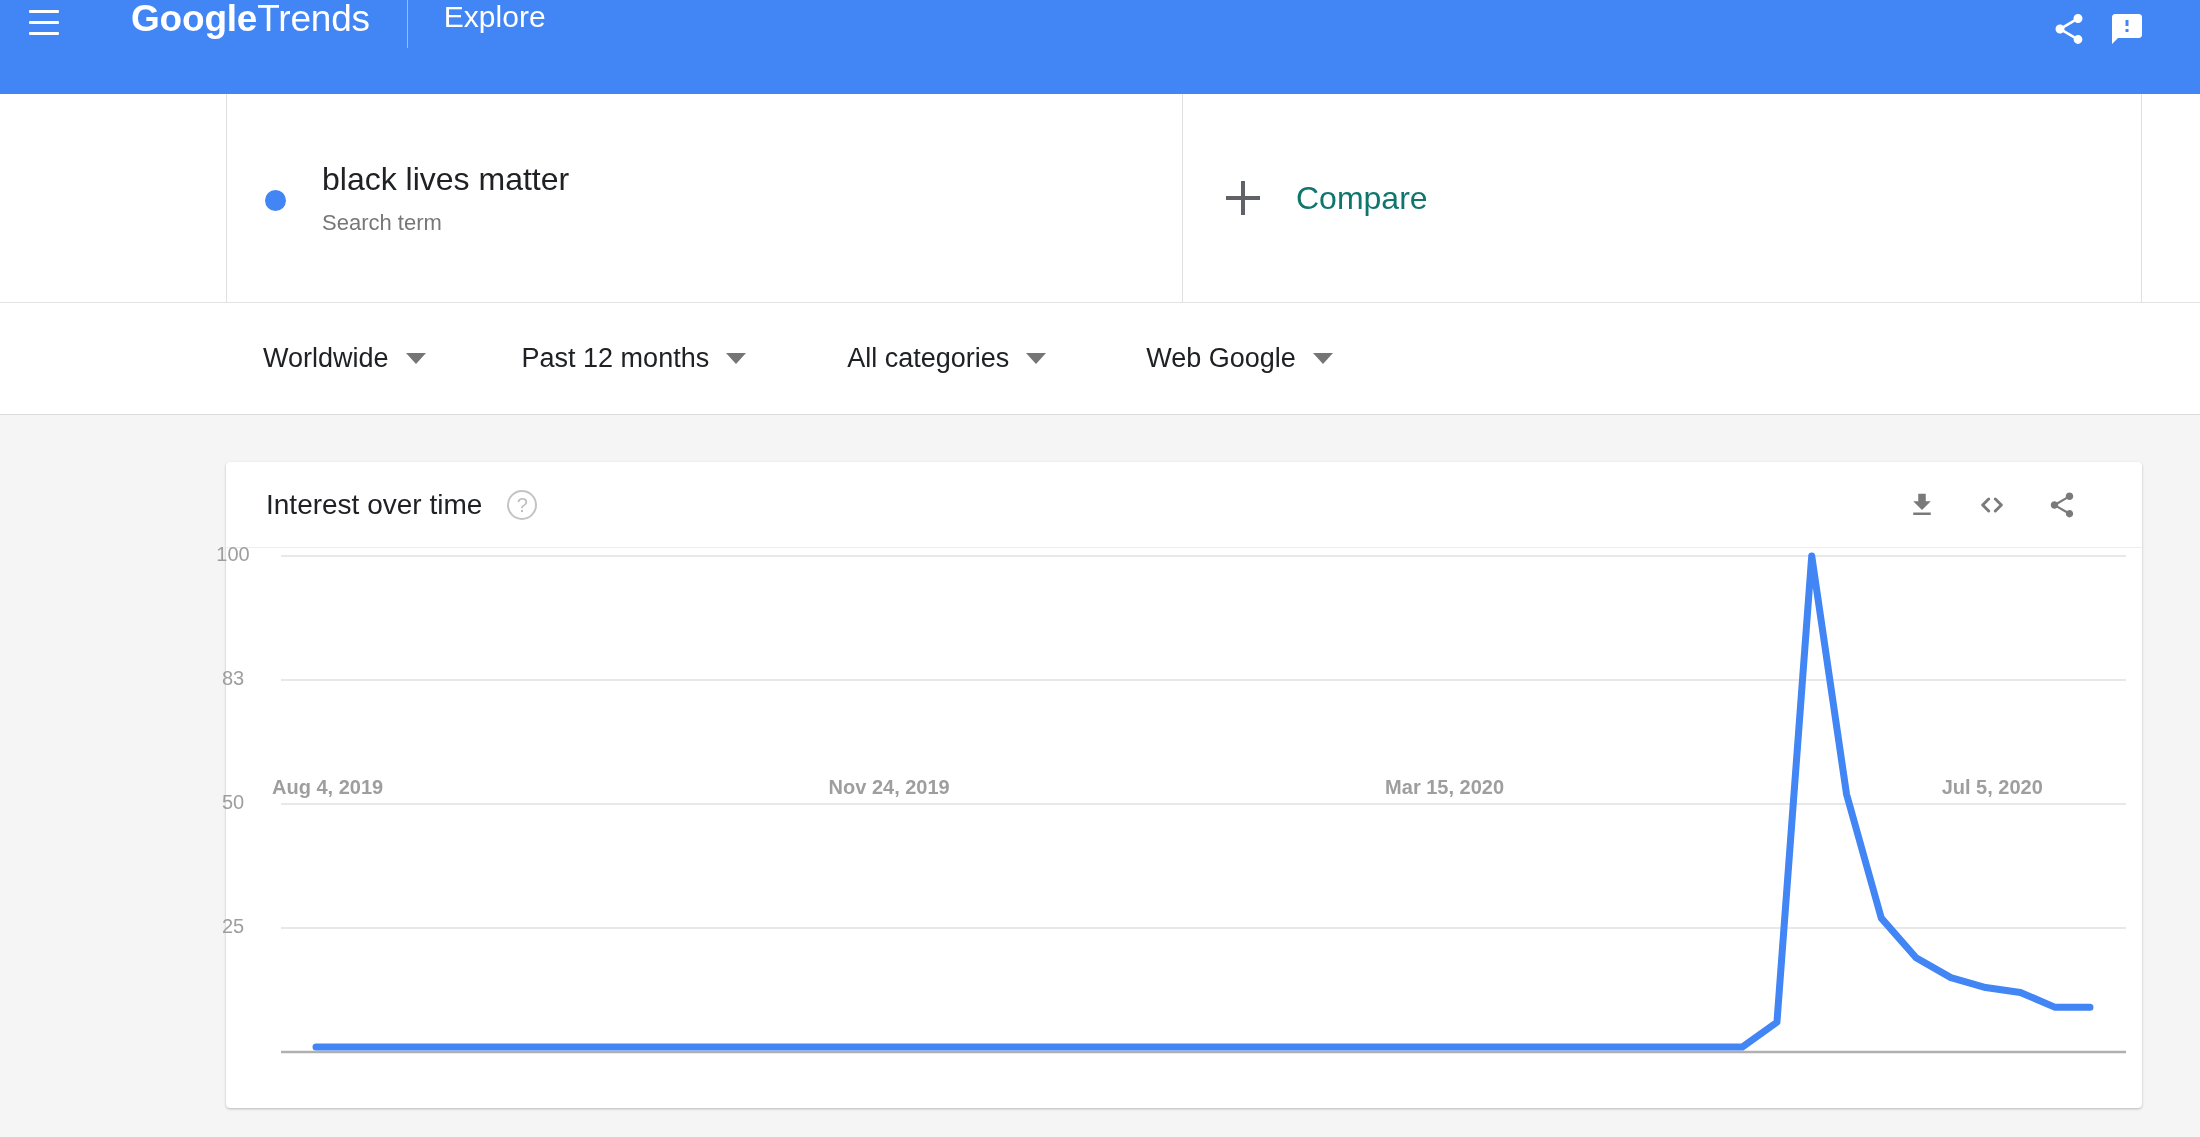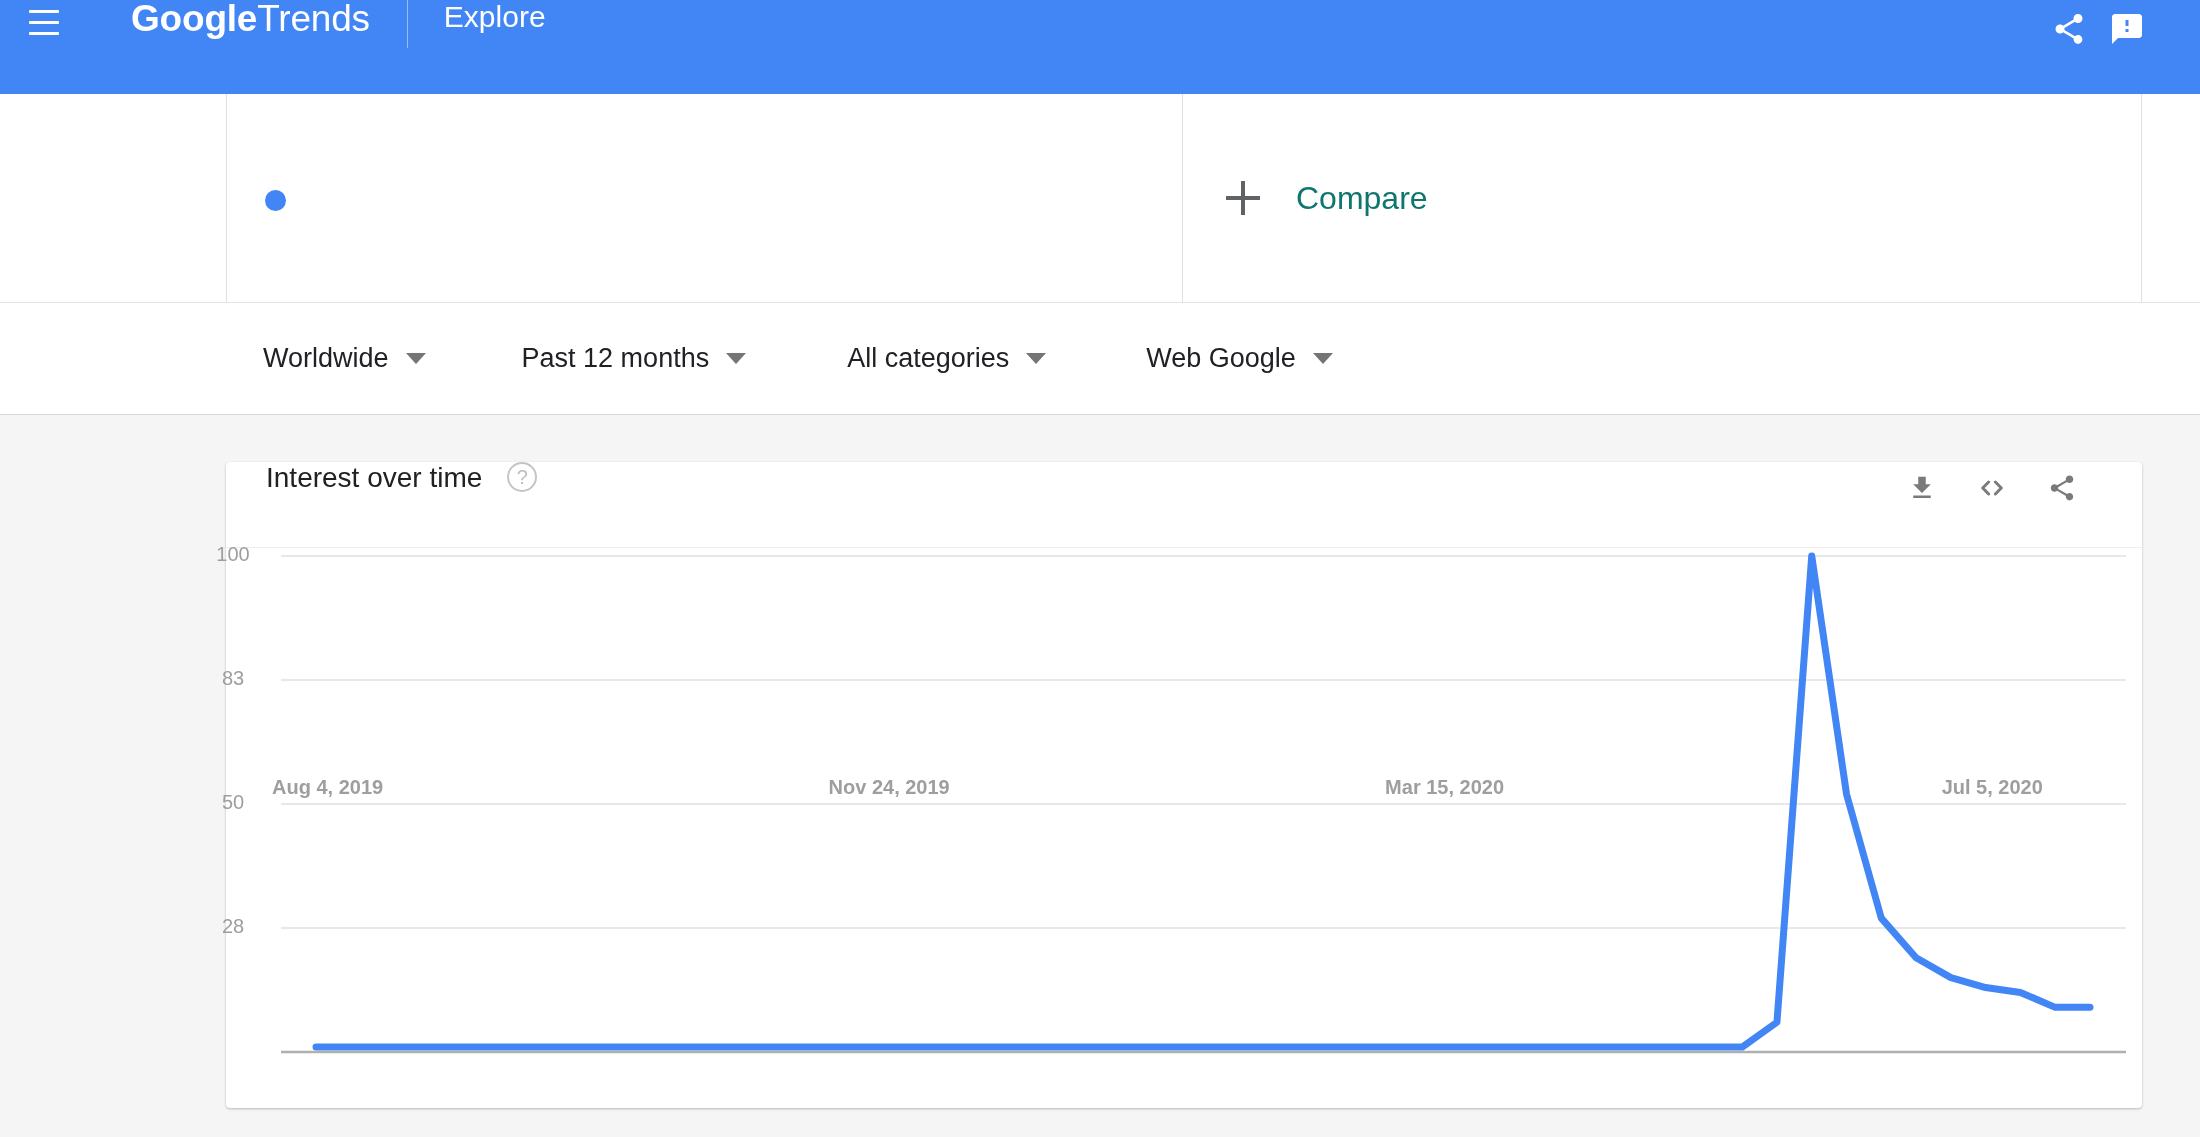--- a/index.html
+++ b/index.html
@@ -112,21 +112,21 @@
 
   
   .card {
     position: absolute; left: 226px; top: 462px;
     width: 1916px; height: 646px;
     background: #fff;
     border-radius: 4px;
     box-shadow: 0 1px 3px rgba(0,0,0,0.16), 0 1px 2px rgba(0,0,0,0.10);
   }
   .card-head {
-    height: 86px; display: flex; align-items: flex-start;
+    height: 86px; display: flex; align-items: center;
     border-bottom: 1px solid #eee; padding: 0 54px 0 40px;
   }
   .card-title { font-size: 28px; color: #202124; }
   .help-icon {
     width: 30px; height: 30px; border-radius: 50%;
     border: 2px solid #c4c4c4; color: #bdbdbd;
     font-size: 20px; line-height: 26px; text-align: center;
     margin-left: 25px; cursor: pointer; flex: none;
   }
   .card-head-spacer { flex: 1; }
@@ -170,20 +170,24 @@
   <div class="appbar-icon">
     <svg width="36" height="36" viewBox="0 0 24 24" fill="#ffffff">
       <path d="M20 2H4c-1.1 0-1.99.9-1.99 2L2 22l4-4h14c1.1 0 2-.9 2-2V4c0-1.1-.9-2-2-2zm-7 12h-2v-2h2v2zm0-4h-2V6h2v4z"></path>
     </svg>
   </div>
 </div>
 
 <div class="termrow">
   <div class="term-cell">
     <div class="term-dot"></div>
+    <div class="term-text">
+      <div class="term-title">black lives matter</div>
+      <div class="term-sub">Search term</div>
+    </div>
   </div>
   <div class="compare-cell">
     <div class="plus-icon"></div>
     <div class="compare-label">Compare</div>
   </div>
 </div>
 
 <div class="filterbar">
   <div class="filter" id="filter-0">
     <span class="filter-label">Worldwide</span>
@@ -232,21 +236,21 @@
         <line x1="55" x2="1900" y1="132" y2="132" stroke="#e8e8e8" stroke-width="2"></line>
         <line x1="55" x2="1900" y1="256" y2="256" stroke="#e8e8e8" stroke-width="2"></line>
         <line x1="55" x2="1900" y1="380" y2="380" stroke="#e8e8e8" stroke-width="2"></line>
         <line x1="55" x2="1900" y1="504" y2="504" stroke="#b0b0b0" stroke-width="2.5"></line>
         <polyline points="90.00,499.04 124.78,499.04 159.57,499.04 194.35,499.04 229.14,499.04 263.92,499.04 298.71,499.04 333.49,499.04 368.27,499.04 403.06,499.04 437.84,499.04 472.63,499.04 507.41,499.04 542.20,499.04 576.98,499.04 611.76,499.04 646.55,499.04 681.33,499.04 716.12,499.04 750.90,499.04 785.69,499.04 820.47,499.04 855.25,499.04 890.04,499.04 924.82,499.04 959.61,499.04 994.39,499.04 1029.18,499.04 1063.96,499.04 1098.75,499.04 1133.53,499.04 1168.31,499.04 1203.10,499.04 1237.88,499.04 1272.67,499.04 1307.45,499.04 1342.24,499.04 1377.02,499.04 1411.80,499.04 1446.59,499.04 1481.37,499.04 1516.16,499.04 1550.94,474.24 1585.73,8.00 1620.51,246.08 1655.29,370.08 1690.08,409.76 1724.86,429.60 1759.65,439.52 1794.43,444.48 1829.22,459.36 1864.00,459.36" fill="none" stroke="#4285f4" stroke-width="7" stroke-linejoin="round" stroke-linecap="round"></polyline>
       </svg>
     <div id="ylabels">
         <div class="ylabel" style="left: -28px; top: -5px;">100</div>
         <div class="ylabel" style="left: -28px; top: 119px;">83</div>
         <div class="ylabel" style="left: -28px; top: 243px;">50</div>
-        <div class="ylabel" style="left: -28px; top: 367px;">28</div>
+        <div class="ylabel" style="left: -28px; top: 367px;">25</div>
       </div>
     <div id="xlabels">
         <div class="xlabel" style="left: 46px;">Aug 4, 2019</div>
         <div class="xlabel" style="left: 602.549px;">Nov 24, 2019</div>
         <div class="xlabel" style="left: 1159.1px;">Mar 15, 2020</div>
         <div class="xlabel" style="left: 1715.65px;">Jul 5, 2020</div>
       </div>
   </div>
 </div>
 

